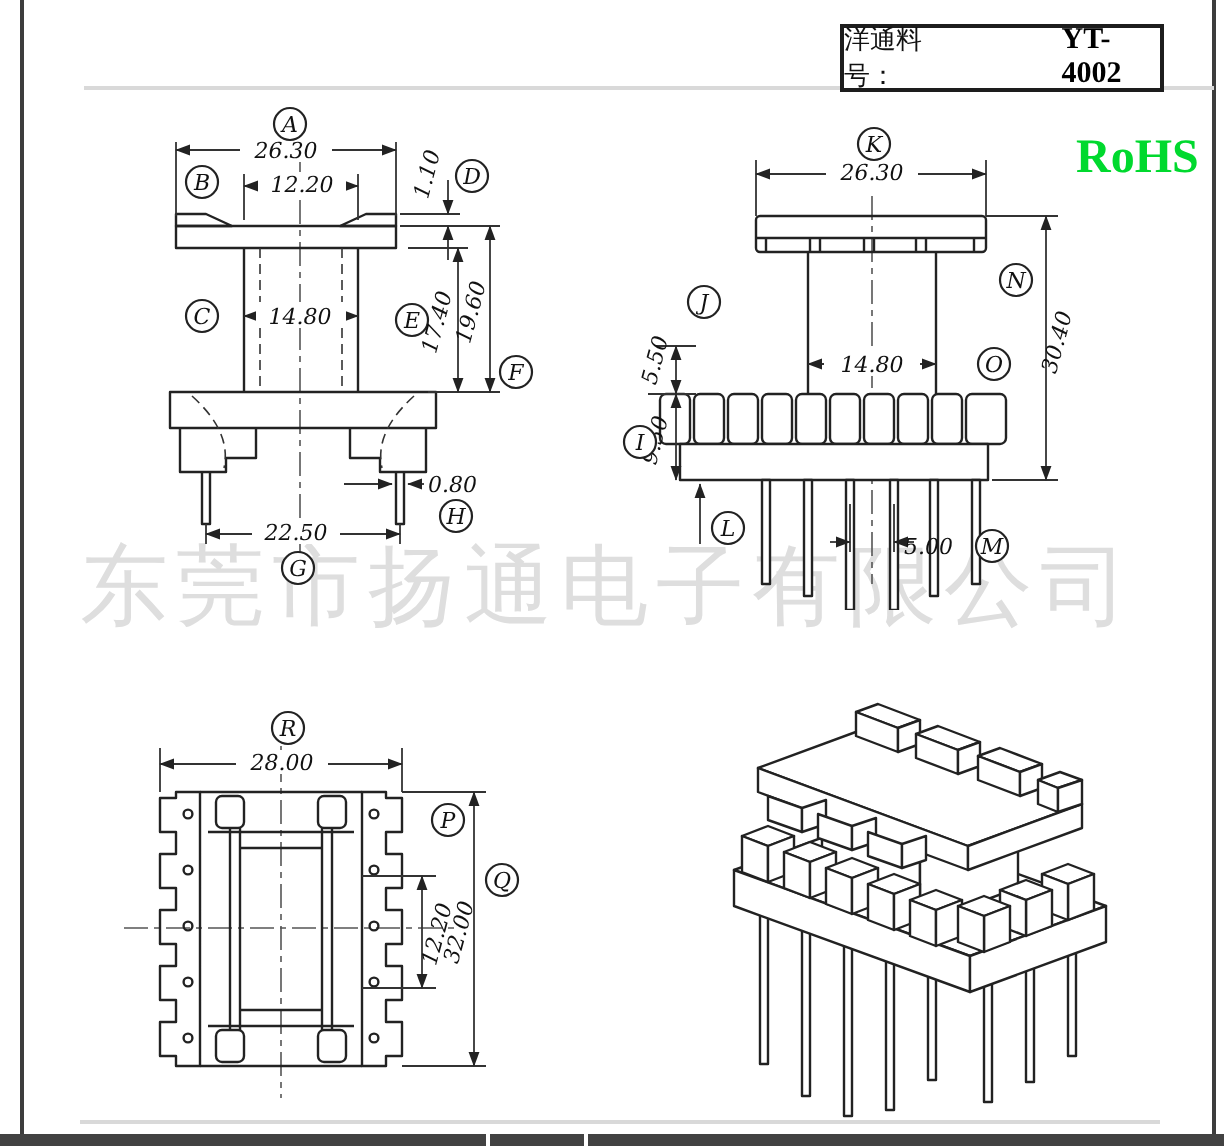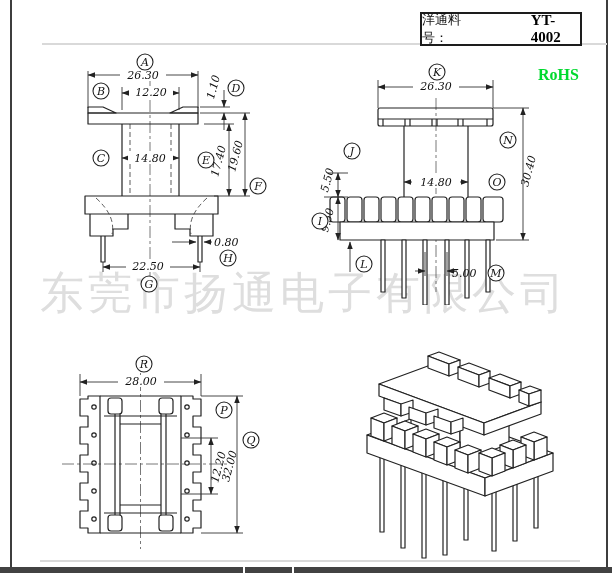--- a/index.html
+++ b/index.html
@@ -5,21 +5,21 @@
   html,body{margin:0;padding:0;}
   body{width:612px;height:573px;position:relative;background:#fff;overflow:hidden;
        font-family:"Liberation Sans",sans-serif;}
   .frame-line{position:absolute;top:0;bottom:0;width:2px;background:#3d3d3d;}
   .rule{position:absolute;height:2px;background:#d9d9d9;}
   .partbox{position:absolute;left:420px;top:12px;width:158px;height:30px;border:2px solid #1d1d1d;
            display:flex;align-items:center;justify-content:center;gap:6px;background:#fff;}
   .partbox .lbl{font-size:13px;color:#111;font-family:Liberation Serif, serif;}
   .partbox .num{font-size:15px;font-weight:bold;color:#000;font-family:"Liberation Serif",serif;margin-left:44px;}
   .rohs{position:absolute;left:538px;top:66px;font-family:"Liberation Serif",serif;
-        font-weight:bold;font-size:16px;color:#00d92e;text-align:right;}
+        font-weight:bold;font-size:24px;color:#00d92e;text-align:right;}
   .watermark{position:absolute;left:40px;top:264px;width:540px;font-size:44px;letter-spacing:4px;
              color:#dedede;white-space:nowrap;font-family:"Liberation Sans",sans-serif;z-index:0;}
   svg.view{position:absolute;z-index:1;}
   .geo{stroke:#222;stroke-width:1.2;fill:none;stroke-linejoin:round;}
   .geof{stroke:#222;stroke-width:1.2;fill:#fff;stroke-linejoin:round;}
   .dl{stroke:#333;stroke-width:0.8;fill:none;stroke-dasharray:5 3;}
   .cl{stroke:#555;stroke-width:0.8;fill:none;stroke-dasharray:12 3 3 3;}
   .dim{stroke:#333;stroke-width:0.9;fill:none;}
   .dtxt{font:italic 11px "DejaVu Serif",serif;fill:#111;}
   .btxt{font:italic 11px "DejaVu Serif",serif;fill:#111;text-anchor:middle;}

